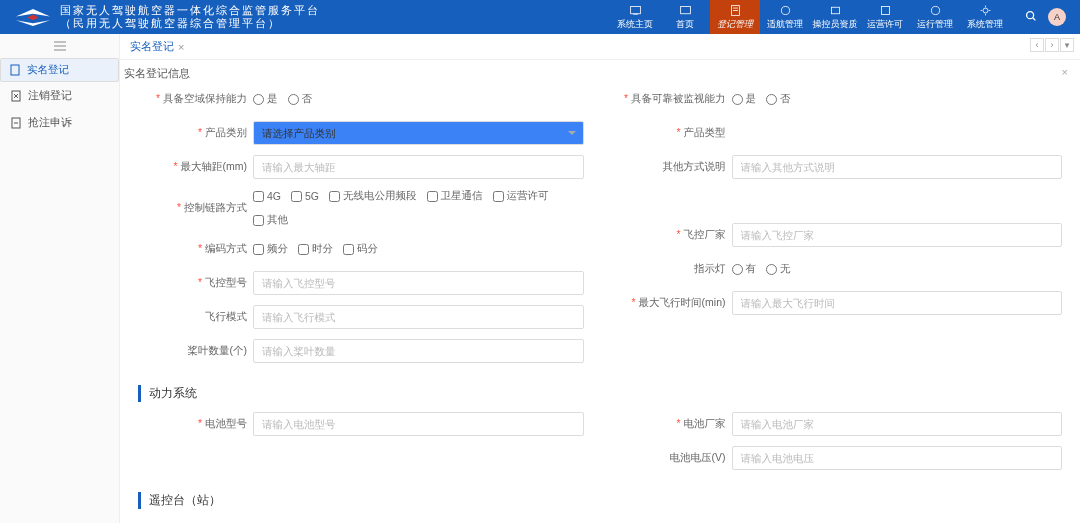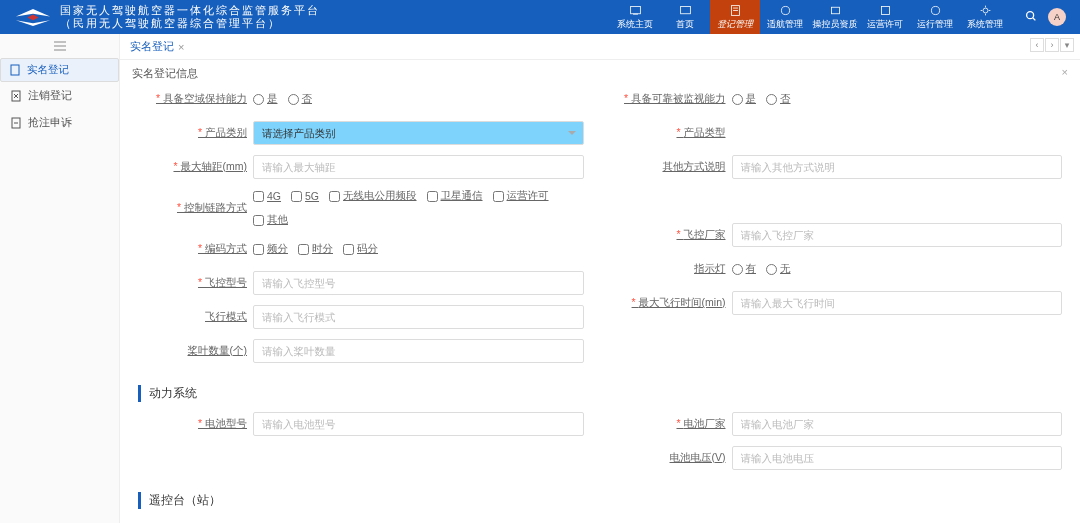--- a/index.html
+++ b/index.html
@@ -22,33 +22,33 @@
 .side-collapse { height:24px; display:flex; align-items:center; justify-content:center; color:#888; cursor:pointer; }
 .side-item { display:flex; align-items:center; gap:6px; padding:6px 10px; font-size:11px; color:#555; cursor:pointer; }
 .side-item.sel { background:#eaf1fb; color:#175fbc; }
 .side-item svg { width:12px; height:12px; flex-shrink:0; }
 
 .main { flex:1; background:#fff; display:flex; flex-direction:column; position:relative; }
 .tabbar { height:26px; display:flex; align-items:center; border-bottom:1px solid #eee; padding-left:10px; font-size:11px; color:#175fbc; }
 .tab { display:flex; align-items:center; gap:4px; }
 .tab-ctl { position:absolute; right:6px; top:4px; display:flex; gap:1px; }
 .tab-ctl span { width:14px; height:14px; border:1px solid #ddd; font-size:9px; display:flex; align-items:center; justify-content:center; color:#888; cursor:pointer; }
-.pg-title { font-size:11px; color:#555; padding:6px 12px; position:relative; }
+.pg-title { font-size:11px; color:#555; padding:6px 4px; position:relative; }
 .close-x { position:absolute; right:12px; top:6px; color:#aaa; font-size:11px; cursor:pointer; }
 
 .form-wrap { padding:0 18px 10px; overflow:auto; height:430px; }
-.cols { display:flex; gap:33px;text-decoration:underline; }
+.cols { display:flex; gap:33px; }
 .col { flex:1; }
 .row { display:flex; align-items:center; margin-bottom:10px; min-height:24px; }
 .lbl { width:115px; text-align:right; font-size:10.5px; color:#666; padding-right:6px; }
 .lbl.req::before { content:"* "; color:#f54; }
 .fld { flex:1; }
 .inp { width:100%; height:24px; border:1px solid #dcdcdc; border-radius:2px; padding:0 8px; font-size:10.5px; color:#333; background:#fff; }
 .inp::placeholder { color:#bbb; }
-.sel { width:100%; height:24px; border:1px solid #dcdcdc; border-radius:2px; padding:0 8px; font-size:10.5px; color:#333; background:#7dd3fc; appearance:none; position:relative; }
+.sel { width:100%; height:24px; border:1px solid #dcdcdc; border-radius:2px; padding:0 8px; font-size:10.5px; color:#333; background:#3b82f6; appearance:none; position:relative; }
 .sel-wrap { position:relative; }
 .sel-wrap::after { content:""; position:absolute; right:8px; top:10px; border:4px solid transparent; border-top-color:#aaa; pointer-events:none; }
 .radios,.checks { display:flex; gap:10px; align-items:center; font-size:10.5px; flex-wrap:wrap; }
 .radios label,.checks label { display:flex; align-items:center; gap:3px; cursor:pointer; white-space:nowrap; }
 .radios input,.checks input { width:11px; height:11px; }
 
 .sec-hd { border-left:3px solid #175fbc; padding-left:8px; font-size:12px; color:#333; margin:12px 0 10px; }
 </style>
 </head>
 <body>

